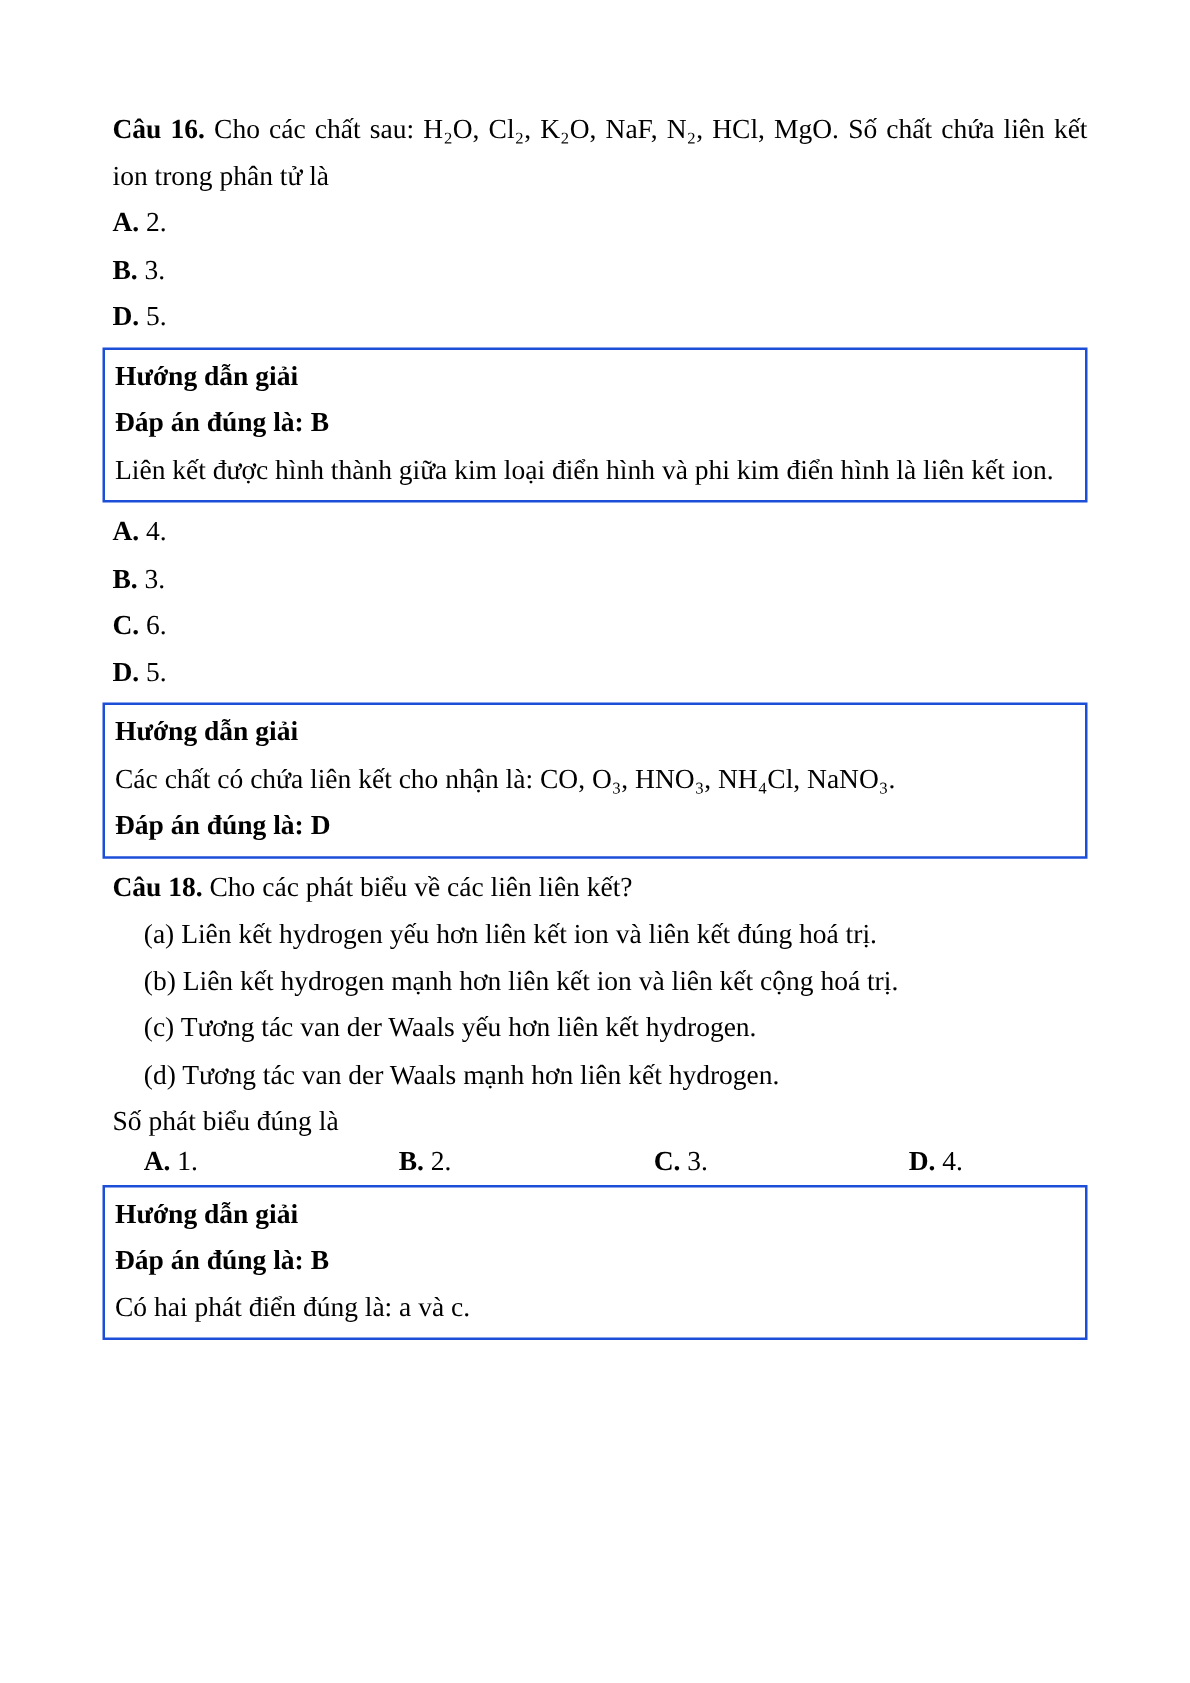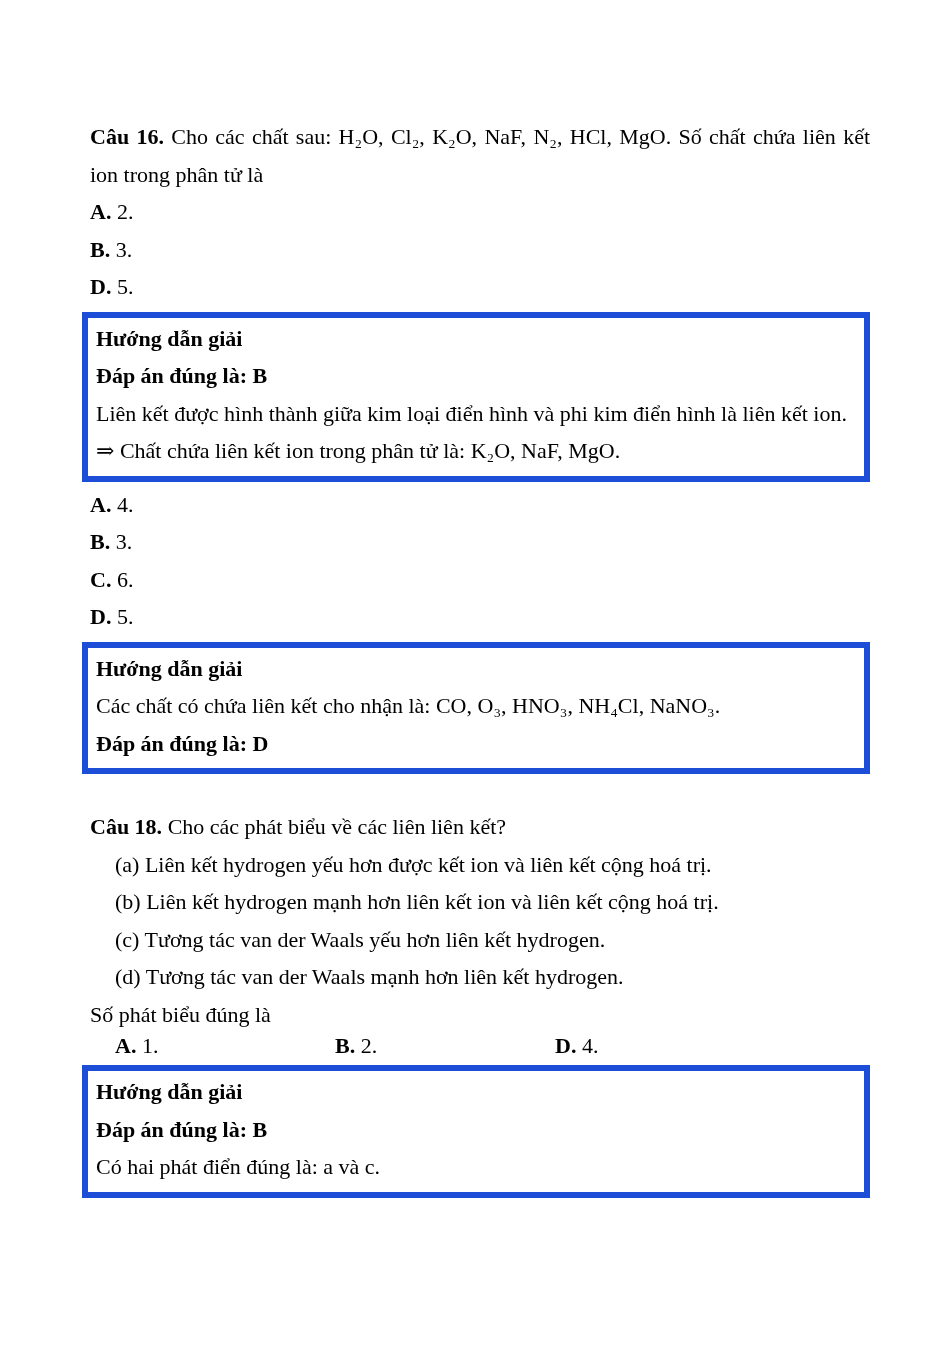--- a/index.html
+++ b/index.html
@@ -8,74 +8,74 @@
     height: 1346px;
     background: #ffffff;
     color: #000000;
     font-family: "Liberation Serif", "DejaVu Serif", serif;
     font-size: 22px;
     overflow: hidden;
   }
   .page { padding: 84px 82px 0 90px; }
   p { margin: 0; line-height: 37.5px; }
   b { font-weight: bold; }
-  .stem { text-align: justify; margin-top: 34px; }
+  .stem { text-align: justify; }
   .stmt { padding-left: 25px; }
   .closing { padding-left: 0; }
-  .opt-row { display: flex; padding-left: 25px; gap: 16px; }
+  .opt-row { display: flex; padding-left: 25px; }
   .opt-cell { width: 204px; white-space: nowrap; }
   .opt-cell:last-child { width: auto; text-align: center; }
   .solution-box {
-    border: 6px solid #1d4ed8;
+    border: 2px solid #1d4ed8;
     margin: 6px 0 4px -8px;
     padding: 2px 8px 6px 8px;
   }
   .question { margin-top: 0; }
   .question + .question { margin-top: 0; }
 </style>
 </head>
 <body>
 
 <div class="page">
 
   <section class="question">
     <p class="stem"><b>Câu 16.</b> <span>Cho các chất sau: H₂O, Cl₂, K₂O, NaF, N₂, HCl, MgO. Số chất chứa liên kết ion trong phân tử là</span></p>
     <p class="opt"><b>A.</b> <span>2.</span></p>
     <p class="opt"><b>B.</b> <span>3.</span></p>
     <p class="opt"><b>D.</b> <span>5.</span></p>
     <div class="solution-box">
       <p><b>Hướng dẫn giải</b></p>
       <p><b>Đáp án đúng là: B</b></p>
       <p>Liên kết được hình thành giữa kim loại điển hình và phi kim điển hình là liên kết ion.</p>
-      <p>⇒ Chất chứa liên kết ion trong phân tử là: K₂O, NaF, MgO.</p>
     </div>
   </section>
 
   <section class="question">
     <p class="opt"><b>A.</b> <span>4.</span></p>
     <p class="opt"><b>B.</b> <span>3.</span></p>
     <p class="opt"><b>C.</b> <span>6.</span></p>
     <p class="opt"><b>D.</b> <span>5.</span></p>
     <div class="solution-box">
       <p><b>Hướng dẫn giải</b></p>
       <p>Các chất có chứa liên kết cho nhận là: CO, O₃, HNO₃, NH₄Cl, NaNO₃.</p>
       <p><b>Đáp án đúng là: D</b></p>
     </div>
   </section>
 
   <section class="question">
     <p class="stem"><b>Câu 18.</b> <span>Cho các phát biểu về các liên liên kết?</span></p>
-    <p class="stmt">(a) Liên kết hydrogen yếu hơn được kết ion và liên kết cộng hoá trị.</p>
+    <p class="stmt">(a) Liên kết hydrogen yếu hơn liên kết ion và liên kết đúng hoá trị.</p>
     <p class="stmt">(b) Liên kết hydrogen mạnh hơn liên kết ion và liên kết cộng hoá trị.</p>
     <p class="stmt">(c) Tương tác van der Waals yếu hơn liên kết hydrogen.</p>
     <p class="stmt">(d) Tương tác van der Waals mạnh hơn liên kết hydrogen.</p>
     <p class="closing">Số phát biểu đúng là</p>
     <div class="opt-row">
       <span class="opt-cell"><b>A.</b> <span>1.</span></span>
       <span class="opt-cell"><b>B.</b> <span>2.</span></span>
+      <span class="opt-cell"><b>C.</b> <span>3.</span></span>
       <span class="opt-cell"><b>D.</b> <span>4.</span></span>
     </div>
     <div class="solution-box">
       <p><b>Hướng dẫn giải</b></p>
       <p><b>Đáp án đúng là: B</b></p>
       <p>Có hai phát điển đúng là: a và c.</p>
     </div>
   </section>
 
 </div>

